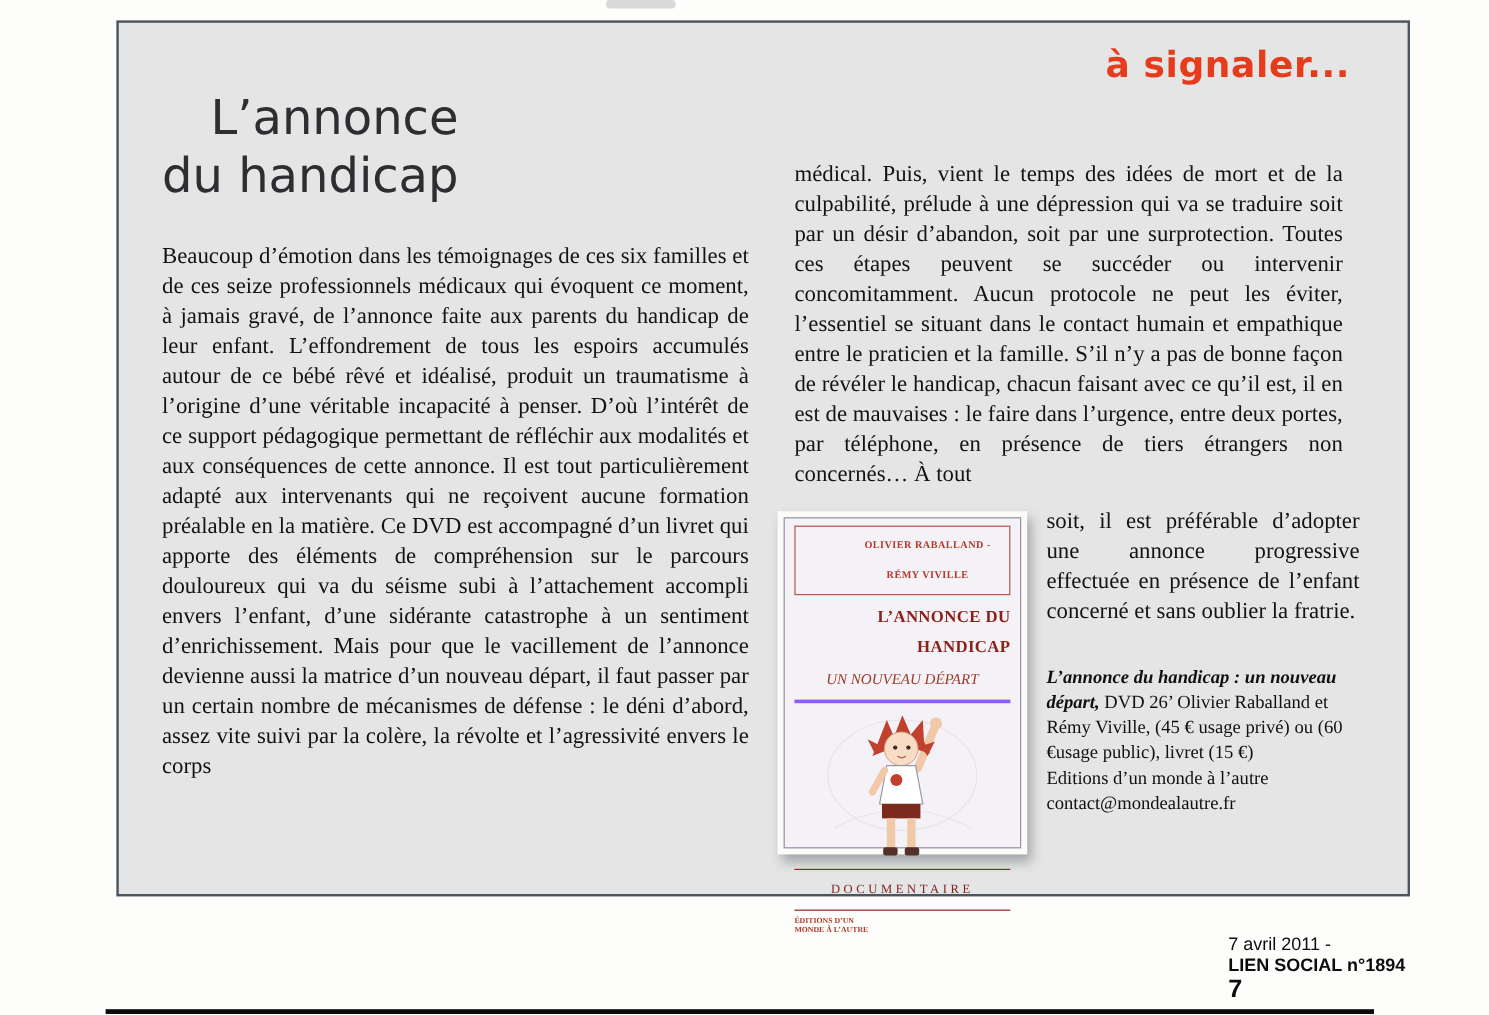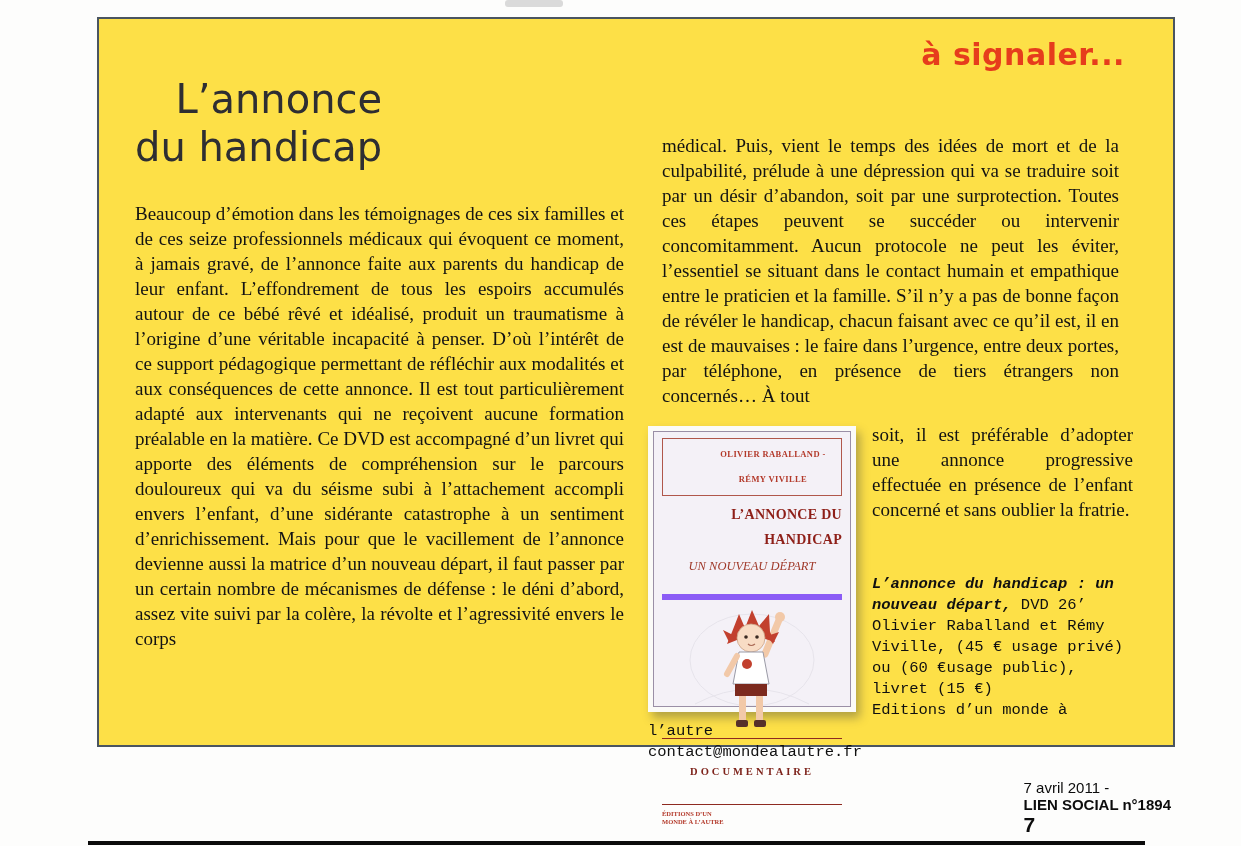--- a/index.html
+++ b/index.html
@@ -10,21 +10,21 @@
   .artifact-top{
     position:absolute;left:505px;top:0;width:58px;height:7px;background:#bdbdbd;
     border-radius:3px;opacity:.55;
   }
   .bleed{
     position:absolute;left:150px;top:28px;width:980px;height:80px;pointer-events:none;
     background:repeating-linear-gradient(0deg, rgba(110,120,135,0.05) 0 3px, transparent 3px 15px);
   }
   .article-box{
     position:absolute;left:97px;top:17px;width:1078px;height:730px;box-sizing:border-box;
-    background:#fde047;border:2px solid #4a5560;
+    background:#e5e5e5;border:2px solid #4a5560;
   }
   .signaler{
     position:absolute;top:18px;right:48px;
     font-family:"DejaVu Sans",sans-serif;font-weight:700;font-size:30px;
     color:#e63c1c;letter-spacing:.5px;
   }
   .title{
     position:absolute;left:36px;top:56px;margin:0;
     font-family:"DejaVu Sans",sans-serif;font-weight:500;font-size:40px;line-height:1.2;
     color:#2e2e32;
@@ -55,35 +55,35 @@
   .cover-authors{
     border:1px solid #b0574b;color:#b3392a;font-size:8.5px;font-weight:700;
     letter-spacing:.4px;padding:3px 2px;font-family:"Liberation Serif",serif;
   }
   .cover-title{
     margin-top:6px;color:#8e1f18;font-family:"Liberation Serif",serif;font-weight:700;
     font-size:14px;letter-spacing:.3px;text-align:right;
   }
   .cover-subtitle{
     color:#a03a2b;font-style:italic;font-family:"Liberation Serif",serif;font-size:12.5px;
-    margin-top:2px;border-bottom:6px solid #8b5cf6;padding-bottom:15px;
+    margin-top:2px;border-bottom:3px solid #8b5cf6;padding-bottom:4px;
   }
   .cover-illu{height:134px;margin-top:2px;}
   .cover-genre{
     border-top:1px solid #8e2a20;border-bottom:1px solid #8e2a20;color:#7e241c;
-    font-family:"Liberation Serif",serif;font-weight:700;font-size:10.5px;
-    letter-spacing:3px;padding:20px 0;margin-top:2px;
+    font-family:"Liberation Serif",serif;font-weight:400;font-size:10.5px;
+    letter-spacing:3px;padding:4px 0;margin-top:2px;
   }
   .cover-logo{
     margin-top:5px;text-align:left;color:#b3392a;font-size:6.5px;font-weight:700;
     width:72px;line-height:1.3;text-transform:uppercase;
   }
   .wrap-text{margin:0;}
   .caption{
-    margin-top:52px;font-family:Liberation Mono, monospace;font-size:15.5px;
+    margin-top:32px;font-family:Liberation Serif, serif;font-size:15.5px;
     line-height:21px;color:#101010;text-align:left;
   }
   .cap-lead{font-weight:700;font-style:italic;}
   .footer{
     position:absolute;right:82px;top:779px;display:flex;align-items:baseline;
     font-size:15px;color:#0c0c0c;flex-direction:column;
   }
   .f-mag{font-weight:700;}
   .f-num{font-weight:700;font-size:21px;margin-left:12px;}
   .scan-bar{position:absolute;left:88px;width:1057px;bottom:1px;height:4px;background:#0b0b0b;}

